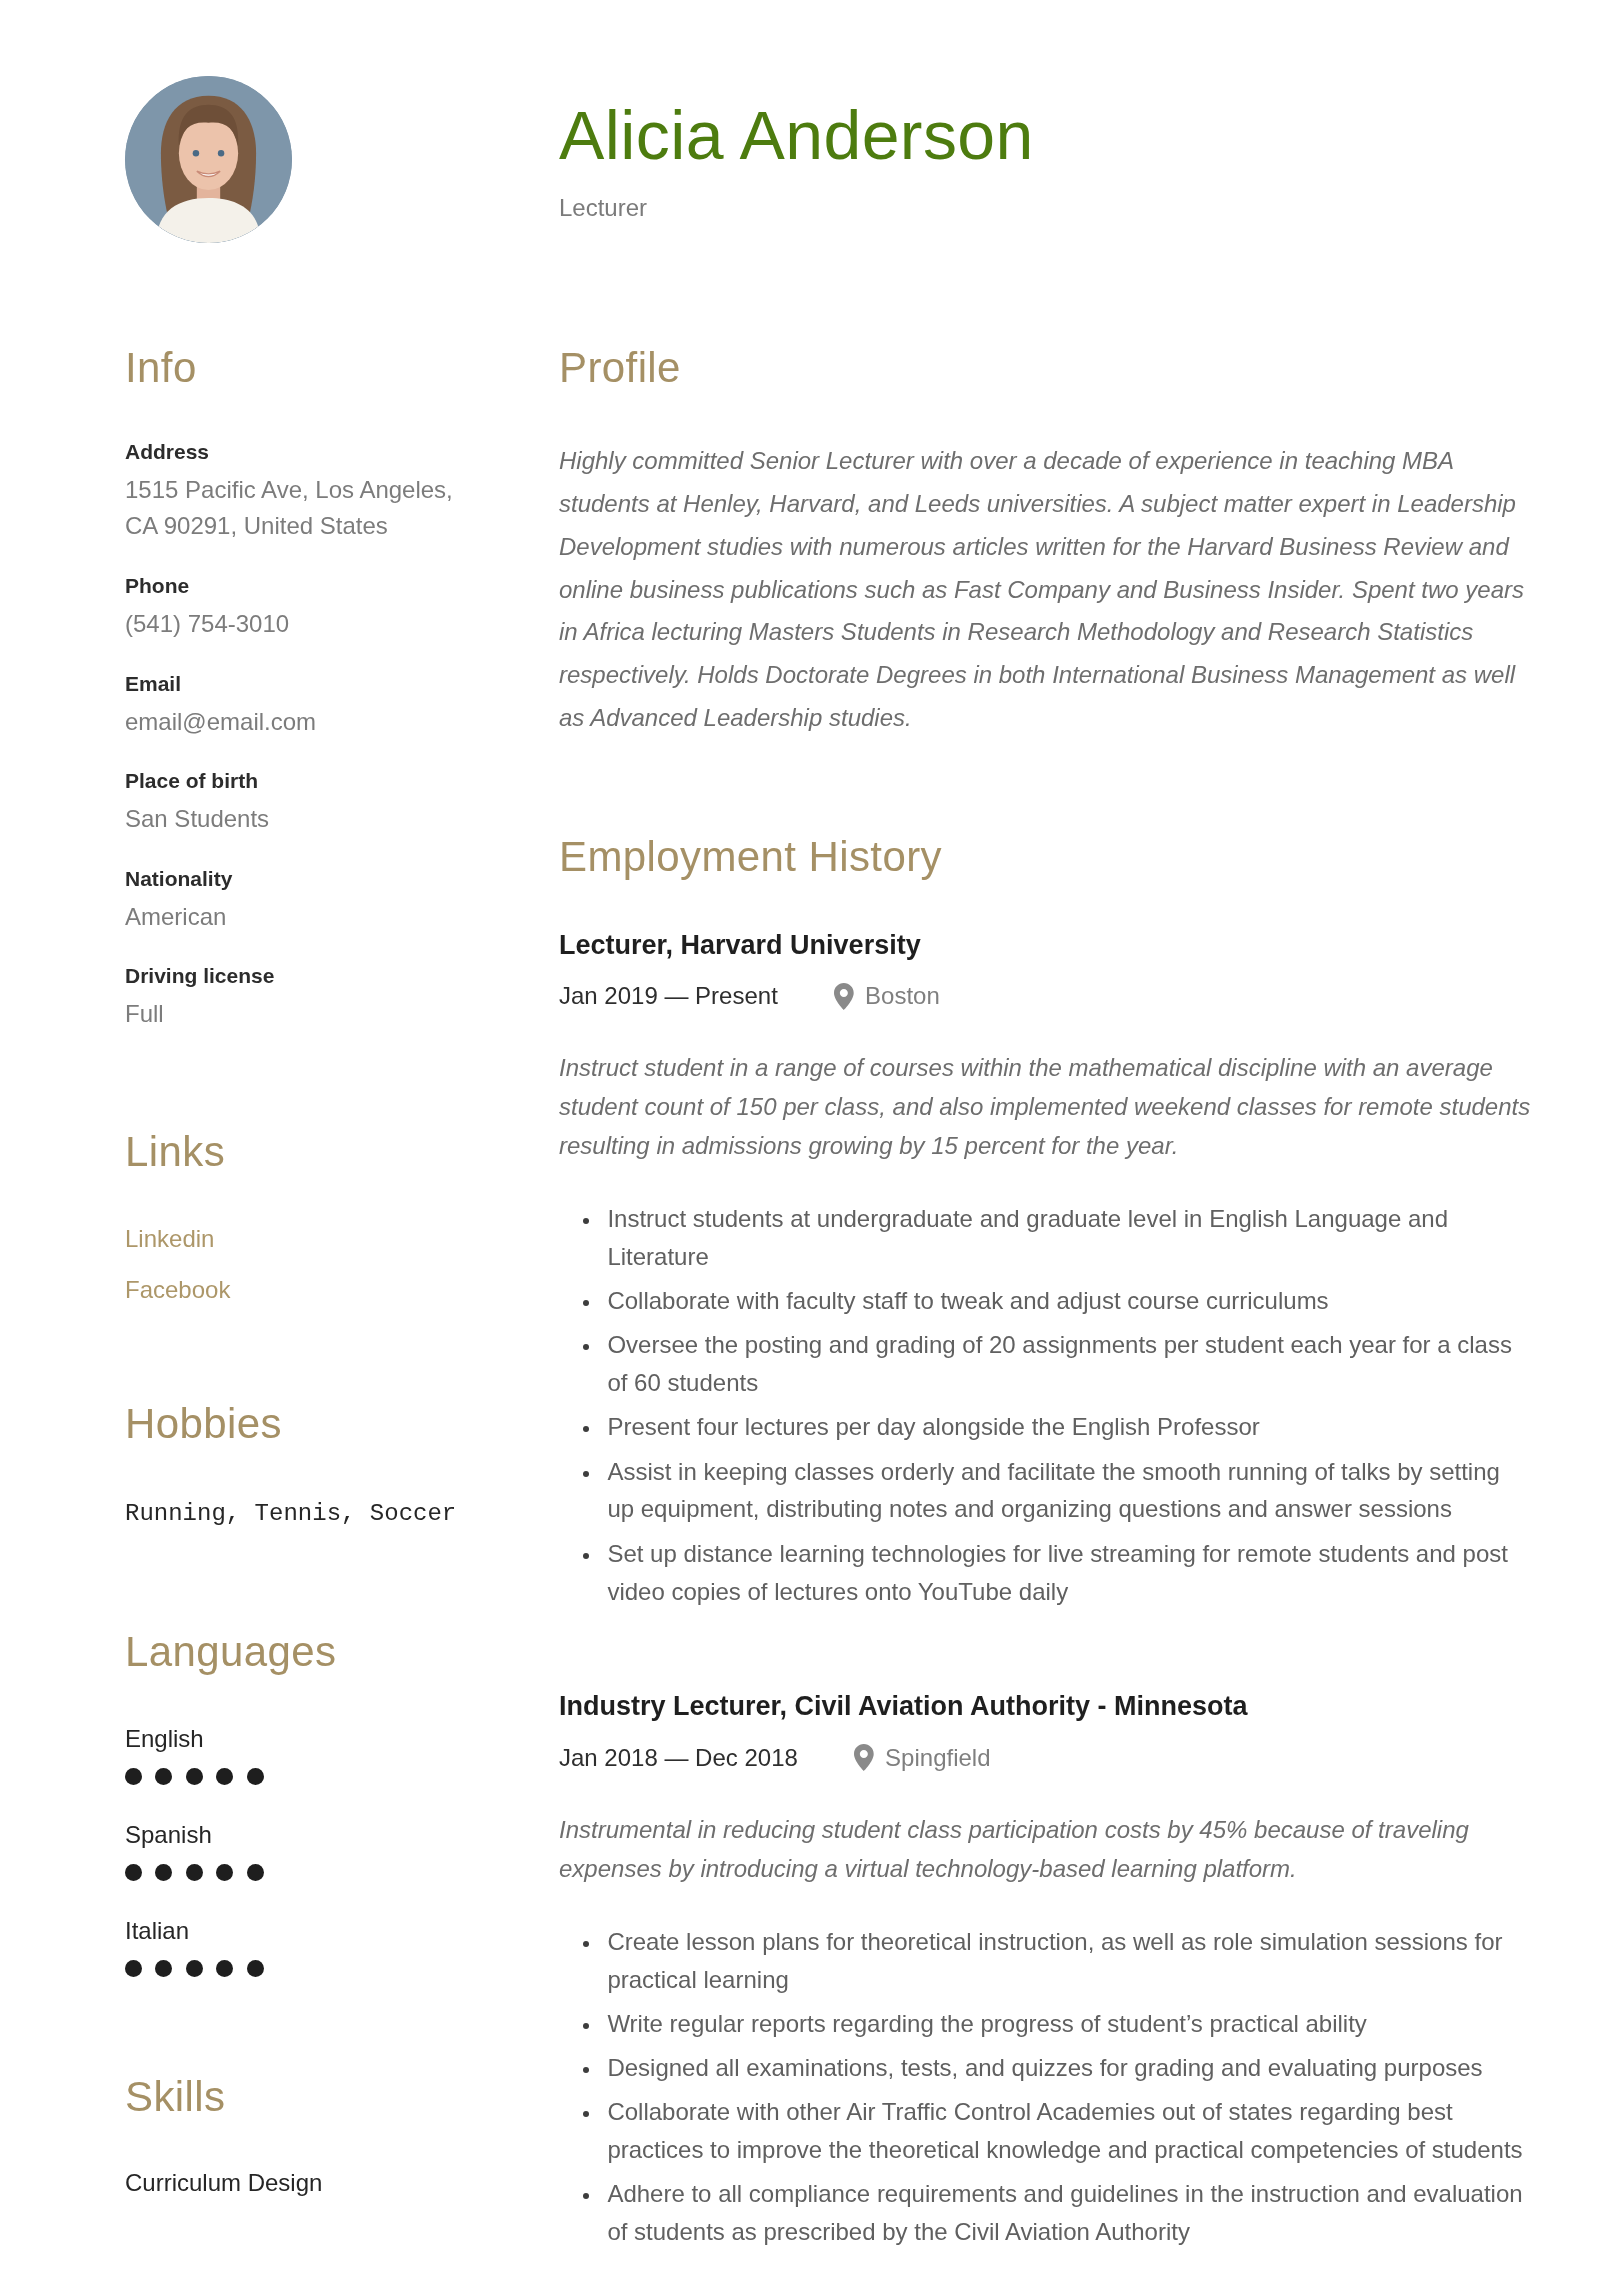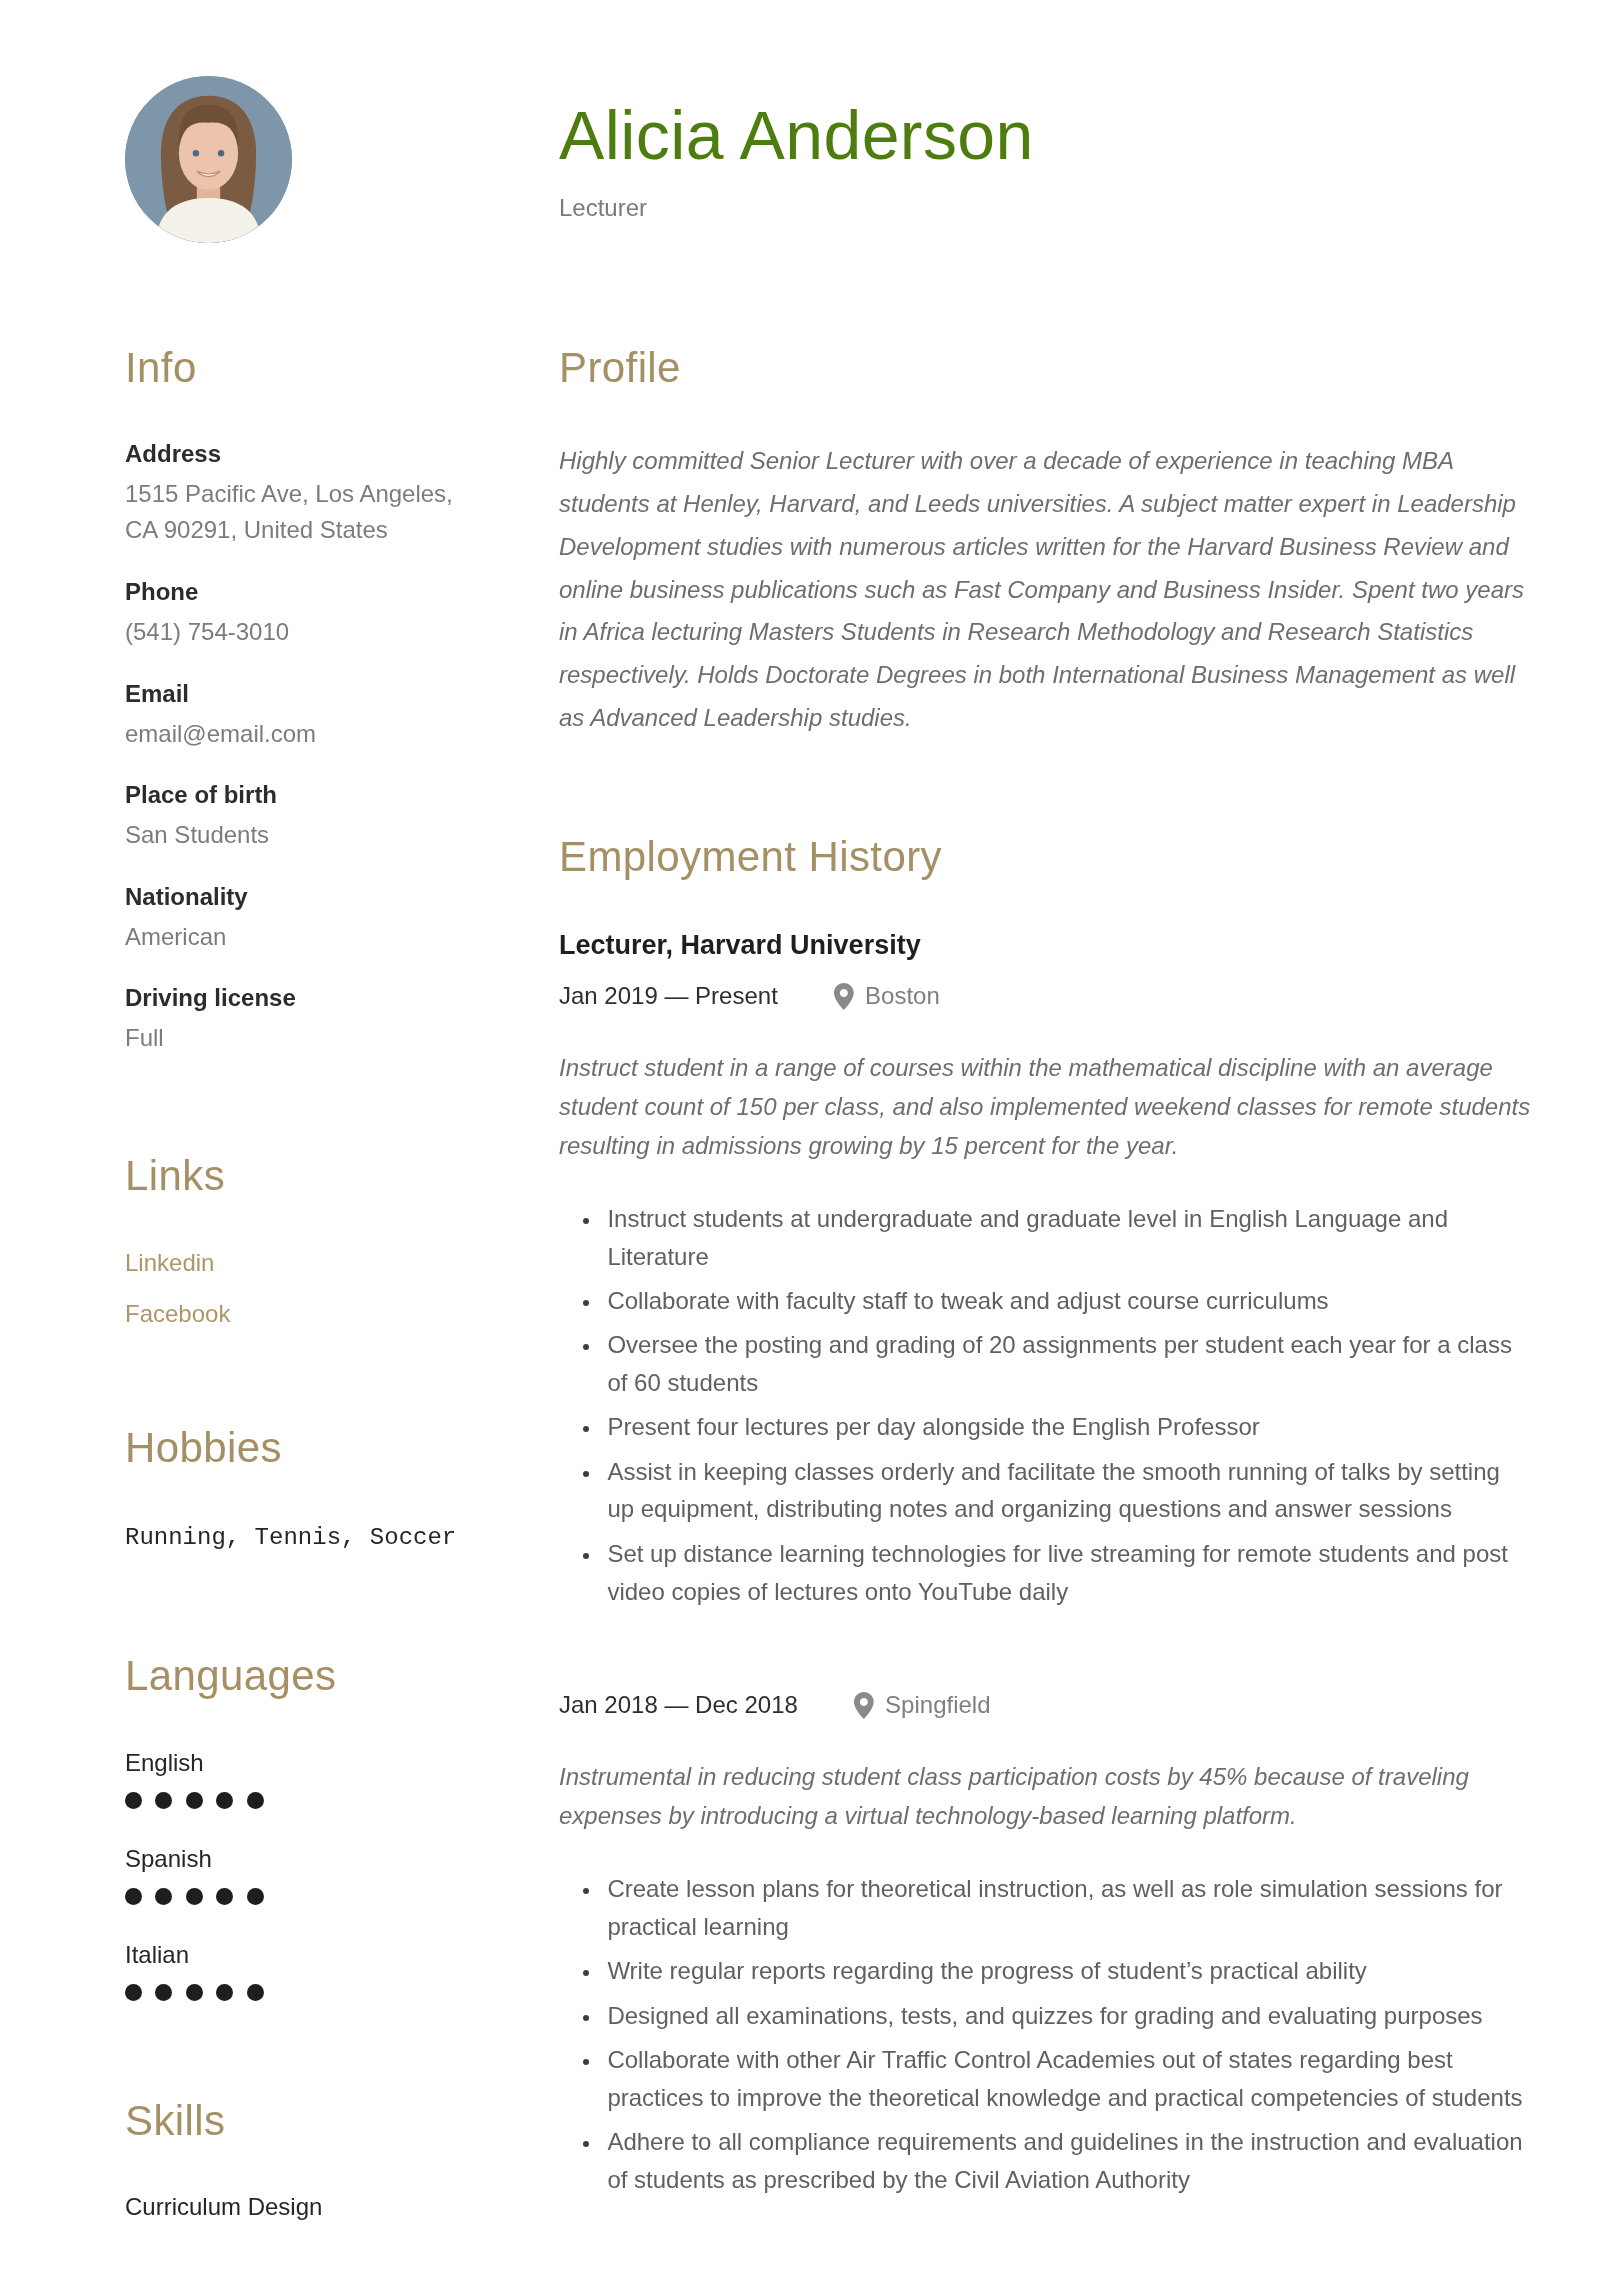--- a/index.html
+++ b/index.html
@@ -55,21 +55,21 @@
     line-height: 1.2;
   }
 
   
   .sb-section { margin-bottom: 95px; }
   .sb-section:last-child { margin-bottom: 0; }
 
   .field { margin-bottom: 29.6px; }
   .field:last-child { margin-bottom: 0; }
   .field-label {
-    font-size: 24px;
+    font-size: 21px;
     font-weight: 700;
     color: #2c2c2c;
     margin-bottom: 8px;
   }
   .field-value {
     font-size: 24px;
     color: #7c7c7c;
     line-height: 1.5;
     white-space: pre-line;
   }
@@ -287,20 +287,21 @@
             <li>Instruct students at undergraduate and graduate level in English Language and Literature</li>
             <li>Collaborate with faculty staff to tweak and adjust course curriculums</li>
             <li>Oversee the posting and grading of 20 assignments per student each year for a class of 60 students</li>
             <li>Present four lectures per day alongside the English Professor</li>
             <li>Assist in keeping classes orderly and facilitate the smooth running of talks by setting up equipment, distributing notes and organizing questions and answer sessions</li>
             <li>Set up distance learning technologies for live streaming for remote students and post video copies of lectures onto YouTube daily</li>
           </ul>
         </article>
 
         <article class="job">
+          <h3 class="job-title">Industry Lecturer, Civil Aviation Authority - Minnesota</h3>
           <div class="job-meta">
             <span class="job-dates">Jan 2018 — Dec 2018</span>
             <span class="job-loc">
               <svg class="pin-icon" viewBox="0 0 22 30" xmlns="http://www.w3.org/2000/svg">
                 <path d="M11 0 C4.9 0 0 4.9 0 11 C0 19.2 11 30 11 30 C11 30 22 19.2 22 11 C22 4.9 17.1 0 11 0 Z M11 15.5 C8.5 15.5 6.5 13.5 6.5 11 C6.5 8.5 8.5 6.5 11 6.5 C13.5 6.5 15.5 8.5 15.5 11 C15.5 13.5 13.5 15.5 11 15.5 Z" fill="#8a8a8a"></path>
               </svg>
               <span class="job-loc-name">Spingfield</span>
             </span>
           </div>
           <p class="job-summary">Instrumental in reducing student class participation costs by 45% because of traveling expenses by introducing a virtual technology-based learning platform.</p>

